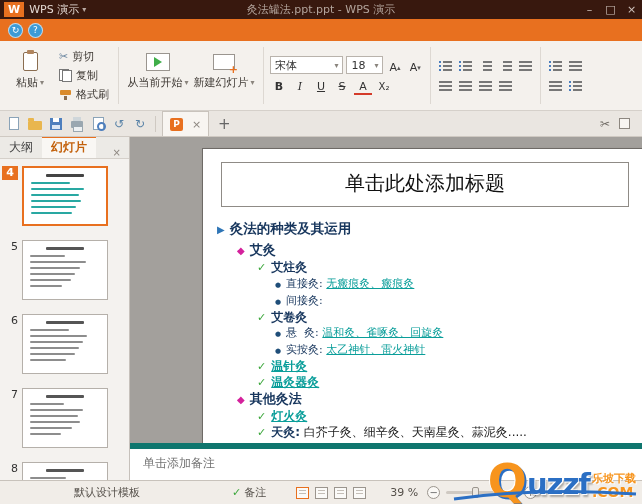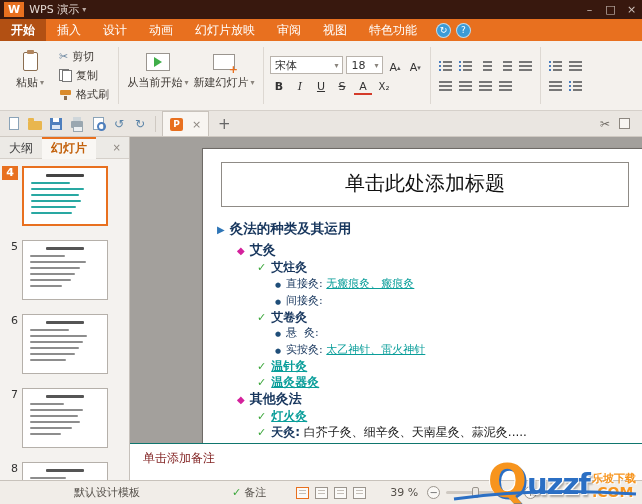--- a/index.html
+++ b/index.html
@@ -88,21 +88,21 @@
 .dsep{width:1px;height:16px;background:#cfc9c2;margin:0 3px;}
 .doctab{height:25px;background:#f8f5f1;border:1px solid #c9c3bc;border-bottom:none;display:flex;align-items:center;padding:0 7px;gap:5px;font-size:11px;color:#333;white-space:nowrap;}
 .tabicon{width:13px;height:13px;background:var(--accent,#e8701f);color:#fff;font-size:9px;font-weight:bold;display:flex;align-items:center;justify-content:center;border-radius:2px;}
 .tabclose{color:#8d8780;font-size:11px;margin-left:4px;}
 .addtab{width:24px;height:21px;display:flex;align-items:center;justify-content:center;color:#666;font-size:15px;}
 .dr-right{margin-left:auto;display:flex;align-items:center;gap:9px;padding-right:7px;color:#6f6a64;font-size:12px;}
 .ic-box{width:11px;height:11px;border:1px solid #8d8780;background:#f8f5f1;}
 
 
 .sidebar{position:absolute;left:0;top:137px;width:130px;bottom:24px;background:#f4f2ef;border-right:1px solid #c6c1bb;overflow:hidden;}
-.stabs{height:22px;display:flex;align-items:center;border-bottom:1px solid #d5d0ca;background:#eceae6;font-size:12px;color:#444;}
+.stabs{height:22px;display:flex;align-items:flex-end;border-bottom:1px solid #d5d0ca;background:#eceae6;font-size:12px;color:#444;}
 .stab{padding:0 9px;height:22px;line-height:22px;}
 .stab.active{background:#f9f7f4;border-top:2px solid var(--accent,#e8701f);line-height:19px;color:#c3610c;font-weight:bold;}
 .sclose{margin-left:auto;padding:0 8px;color:#8d8780;font-size:10px;}
 .thumbs{padding-top:7px;}
 .trow{display:flex;margin-bottom:14px;}
 .tnum{width:22px;text-align:right;padding-right:4px;font-size:11px;color:#333;}
 .numflag{display:inline-block;background:var(--accent,#e8701f);color:#fff;padding:0 4px 1px;font-weight:bold;}
 .tbox{width:86px;height:60px;background:#fff;border:1px solid #b5b0aa;padding:6px 7px 0;}
 .trow.sel .tbox{border:2px solid var(--accent,#e8701f);}
 .tline{height:2px;background:#8d8d8d;margin-bottom:4px;border-radius:1px;}
@@ -124,21 +124,21 @@
 .b{font-weight:bold;}
 .txt{color:var(--navy,#17365d);}
 .lnk{color:var(--link,#0a9e9a);text-decoration:underline;}
 .seg-black{color:#1a1a1a;font-weight:normal;}
 .mk-arrow{color:#2e75b6;font-size:10px;}
 .mk-diamond{color:var(--magenta,#d4219c);font-size:10px;}
 .mk-check{color:var(--green,#3aa63a);font-weight:bold;font-size:11px;}
 .mk-dot{color:#1f4e79;font-size:7px;}
 
 
-.notes{position:absolute;left:130px;right:0;bottom:24px;height:37px;background:#fff;border-top:1px solid #0f766e;padding:6px 13px;font-size:12px;color:#7f1d1d;}
+.notes{position:absolute;left:130px;right:0;bottom:24px;height:37px;background:#fff;border-top:6px solid #0f766e;padding:6px 13px;font-size:12px;color:#737373;}
 
 
 .statusbar{position:absolute;left:0;bottom:0;right:0;height:24px;background:#f1ede8;border-top:1px solid #c8c2bb;display:flex;align-items:center;font-size:11px;color:#55504a;}
 .sb-template{margin-left:74px;white-space:nowrap;}
 .sb-notes{margin-left:92px;display:flex;align-items:center;gap:3px;white-space:nowrap;}
 .sb-check{color:var(--green,#3aa63a);font-weight:bold;}
 .sb-views{margin-left:30px;display:flex;gap:6px;}
 .vicon{width:13px;height:12px;border:1px solid #9b958e;background:#fbfaf8;position:relative;}
 .vicon::after{content:'';position:absolute;inset:2px;background:linear-gradient(#c4beb7 1px,transparent 1px);background-size:100% 3px;}
 .vicon.active{border-color:var(--accent,#e8701f);}
@@ -157,38 +157,29 @@
 .wm-site{color:#f7941d;font-size:11px;font-weight:bold;text-shadow:1px 1px 0 #fff;}
 .wm-com{color:#f7941d;font-size:14px;font-weight:bold;text-shadow:1px 1px 0 #fff;}
 </style>
 </head>
 <body>
 
 <div class="titlebar">
   <span class="wlogo">W</span>
   <span class="appname">WPS 演示</span>
   <span class="tb-caret">▾</span>
+  <span class="tb-title">灸法罐法.ppt.ppt - WPS 演示</span>
   <div class="winbtns">
     <span class="winbtn">–</span>
     <span class="winbtn">□</span>
     <span class="winbtn">×</span>
   </div>
 </div>
 
 <div class="tabrow">
-  <div class="rtabs">
-      <div class="rtab active">开始</div>
-      <div class="rtab">插入</div>
-      <div class="rtab">设计</div>
-      <div class="rtab">动画</div>
-      <div class="rtab">幻灯片放映</div>
-      <div class="rtab">审阅</div>
-      <div class="rtab">视图</div>
-      <div class="rtab">特色功能</div>
-    </div>
   <div class="circles">
     <div class="circ">↻</div>
     <div class="circ">?</div>
   </div>
 </div>
 
 <div class="ribbon">
   <div class="group">
     <div class="bigbtn">
       <div class="bicon">
@@ -393,21 +384,21 @@
 <div class="slidewrap">
   <div class="slide">
     <div class="stitle">单击此处添加标题</div>
     <div class="sbody">
         <div class="sline ind0 b"><span class="mk mk-arrow">▶</span><span class="txt">灸法的种类及其运用</span></div>
         <div class="sline ind1 b"><span class="mk mk-diamond">◆</span><span class="txt">艾灸</span></div>
         <div class="sline ind2 b"><span class="mk mk-check">✓</span><span class="txt">艾炷灸</span></div>
         <div class="sline ind3"><span class="mk mk-dot">●</span><span class="txt">直接灸: </span><span class="lnk">无瘢痕灸、瘢痕灸</span></div>
         <div class="sline ind3"><span class="mk mk-dot">●</span><span class="txt">间接灸: </span></div>
         <div class="sline ind2 b"><span class="mk mk-check">✓</span><span class="txt">艾卷灸</span></div>
-        <div class="sline ind3"><span class="mk mk-dot">●</span><span class="txt">悬  灸: </span></div>
+        <div class="sline ind3"><span class="mk mk-dot">●</span><span class="txt">悬  灸: </span><span class="lnk">温和灸、雀啄灸、回旋灸</span></div>
         <div class="sline ind3"><span class="mk mk-dot">●</span><span class="txt">实按灸: </span><span class="lnk">太乙神针、雷火神针</span></div>
         <div class="sline ind2 b"><span class="mk mk-check">✓</span><span class="lnk">温针灸</span></div>
         <div class="sline ind2 b"><span class="mk mk-check">✓</span><span class="lnk">温灸器灸</span></div>
         <div class="sline ind1 b"><span class="mk mk-diamond">◆</span><span class="txt">其他灸法</span></div>
         <div class="sline ind2 b"><span class="mk mk-check">✓</span><span class="lnk">灯火灸</span></div>
         <div class="sline ind2"><span class="mk mk-check">✓</span><span class="txt b">天灸:</span><span class="txt seg-black"> 白芥子灸、细辛灸、天南星灸、蒜泥灸.....</span></div>
       </div>
   </div>
 </div>
 

